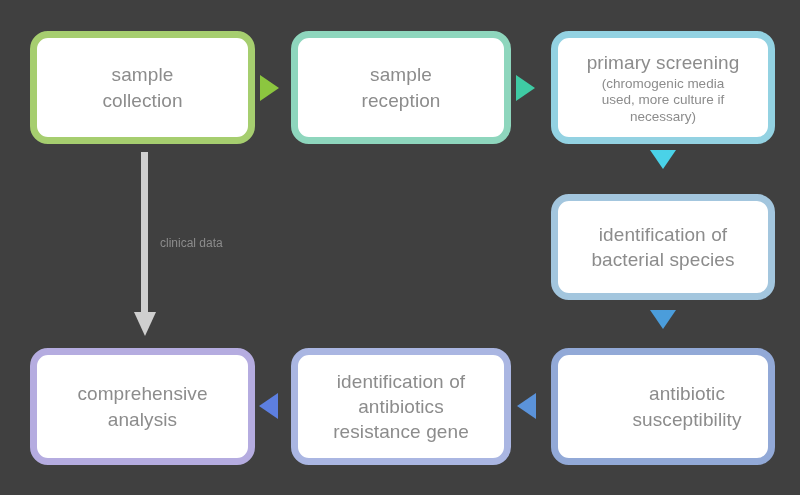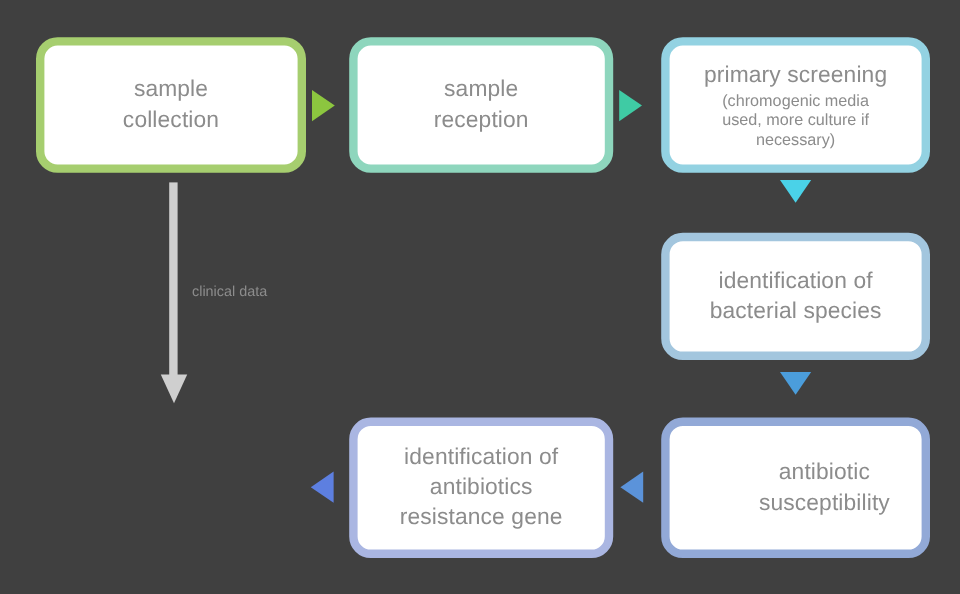--- a/index.html
+++ b/index.html
@@ -163,20 +163,24 @@
   <div class="arrow arrow-left" id="arrow-susceptibility-to-gene" style="border-right-color: rgb(91, 147, 218);"></div>
 
   <div class="node" id="node-resistance-gene" style="border-color: rgb(170, 182, 226);">
     <div class="main-label">identification of
 antibiotics
 resistance gene</div>
   </div>
 
   <div class="arrow arrow-left" id="arrow-gene-to-analysis" style="border-right-color: rgb(93, 127, 224);"></div>
 
+  <div class="node" id="node-comprehensive-analysis" style="border-color: rgb(181, 172, 224);">
+    <div class="main-label">comprehensive
+analysis</div>
+  </div>
 
   <div id="clinical-data-connector">
     <div class="stem" style="background: rgb(207, 207, 207);"></div>
     <div class="head" style="border-top-color: rgb(207, 207, 207);"></div>
   </div>
   <div id="clinical-data-label">clinical data</div>
 
 </div>
 
 </body></html>

